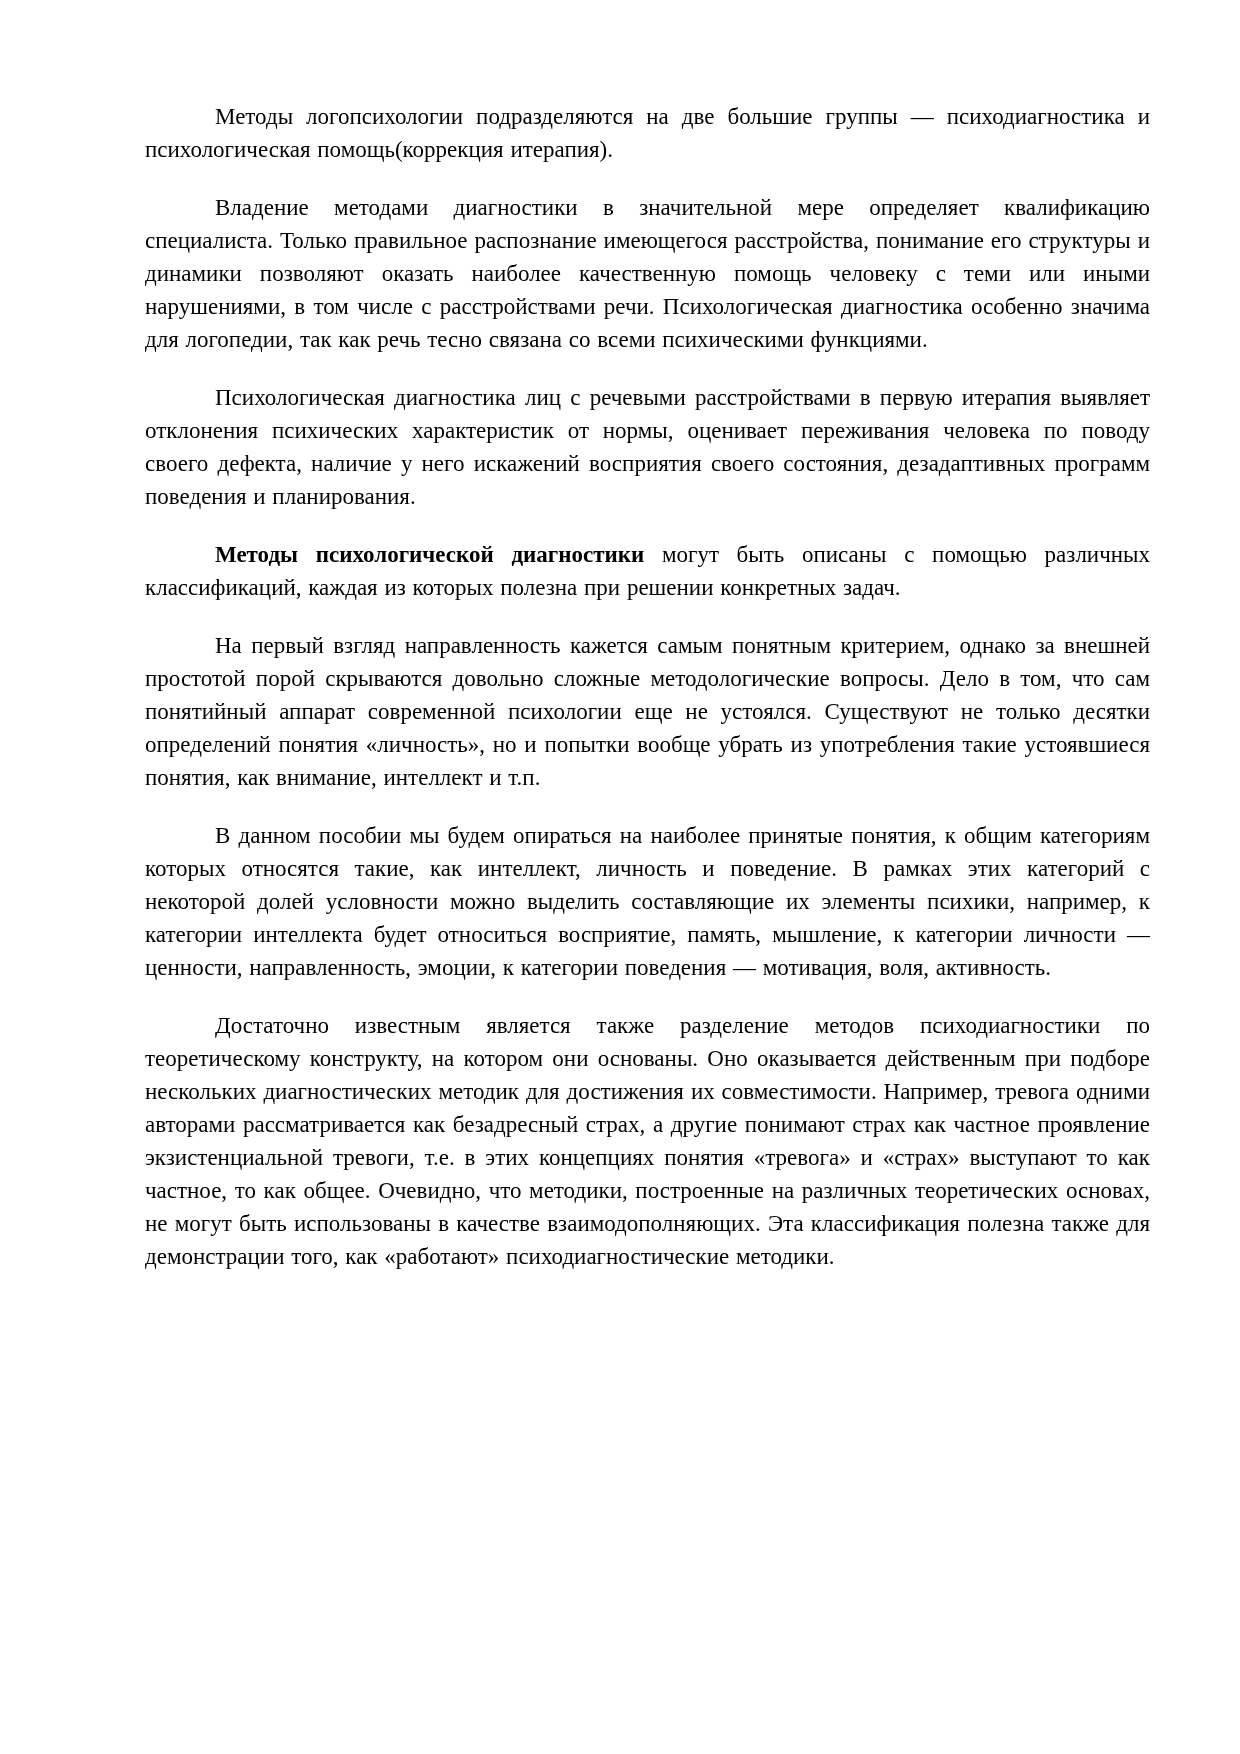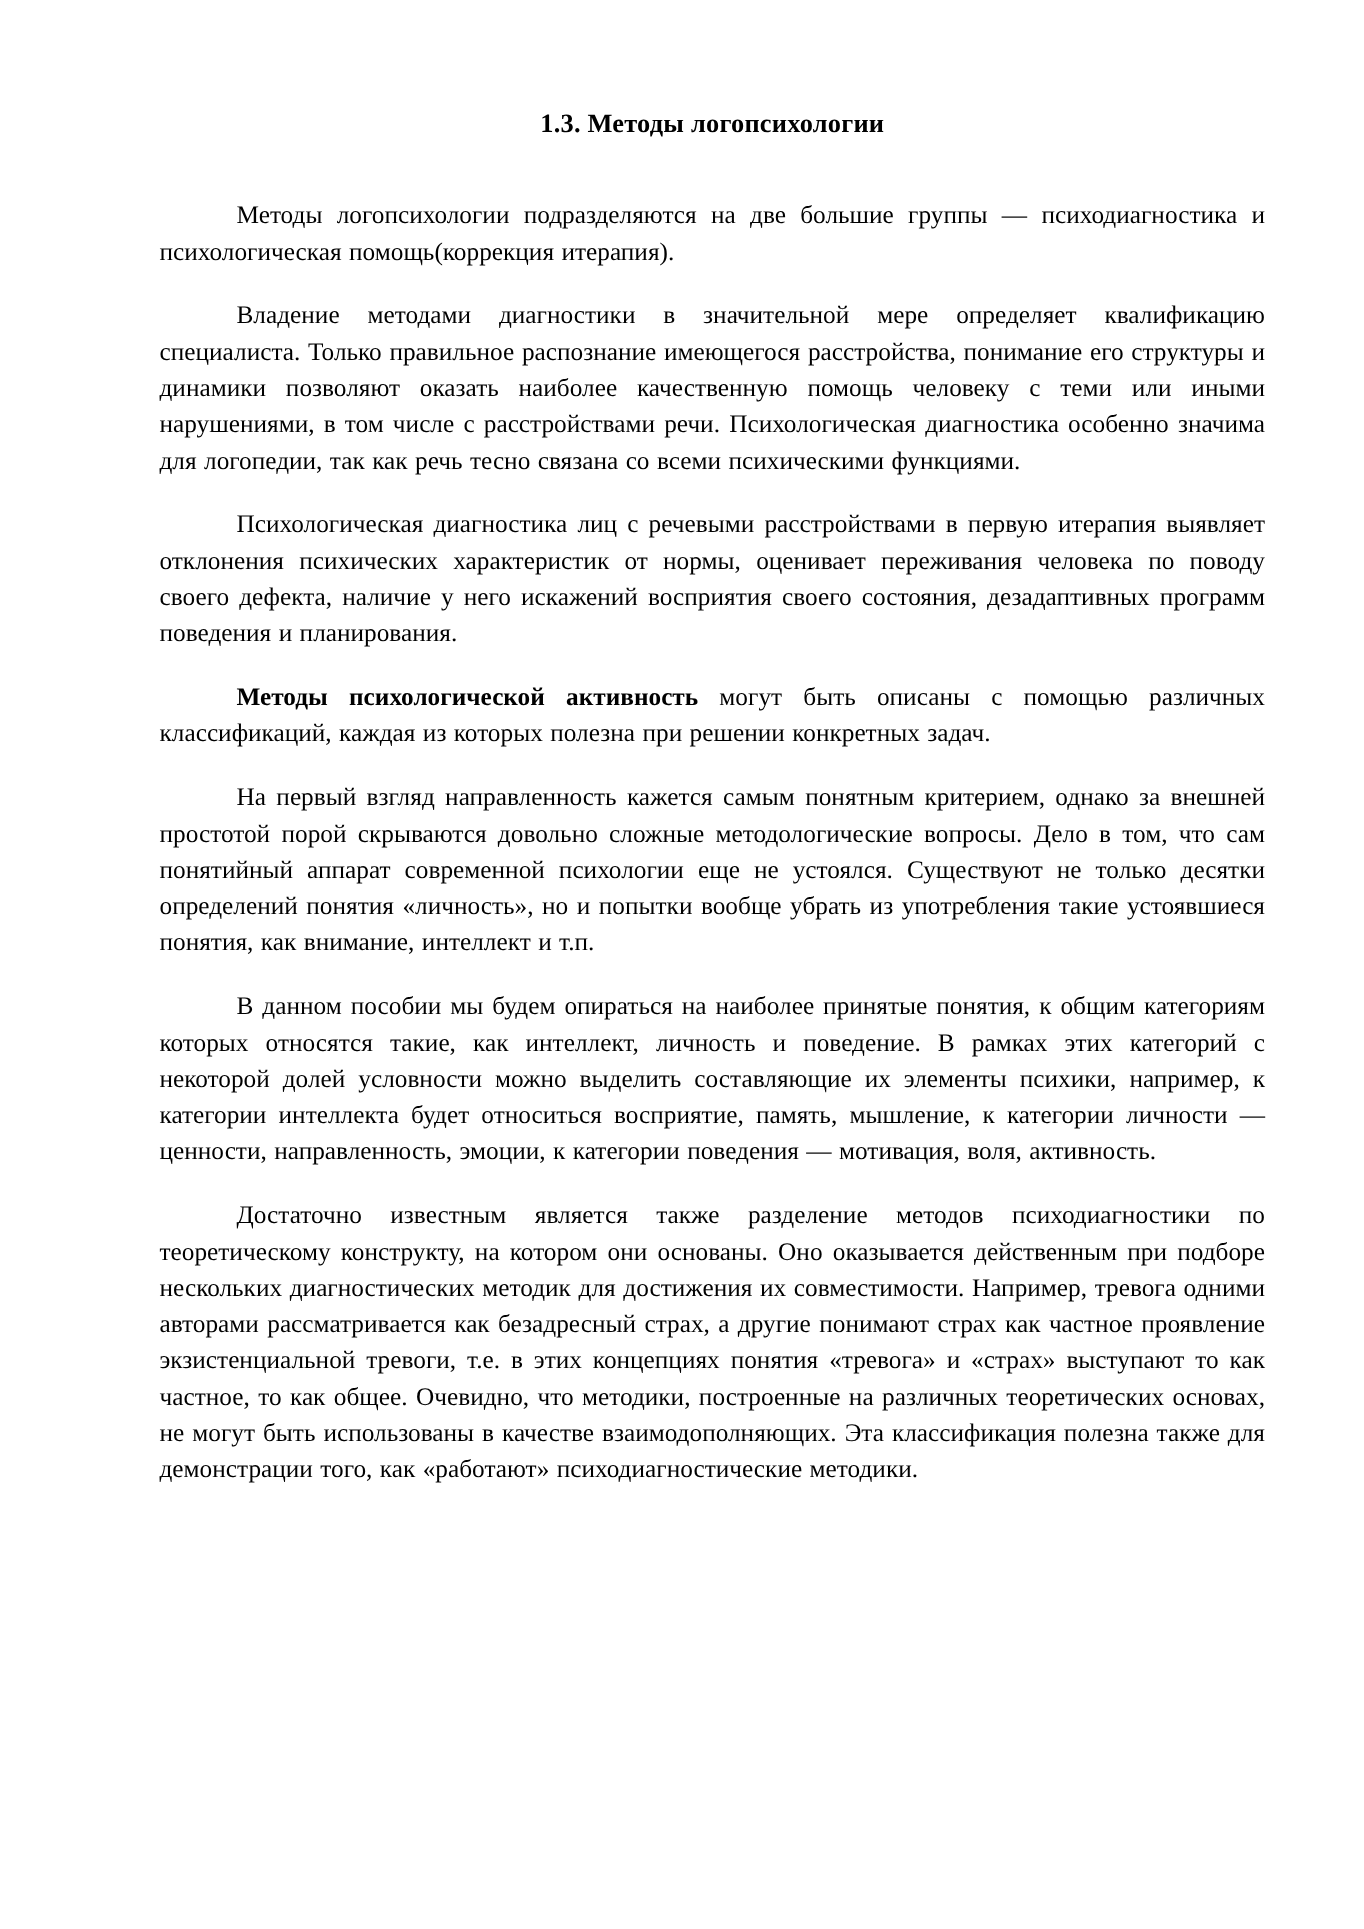--- a/index.html
+++ b/index.html
@@ -33,23 +33,22 @@
     margin: 0 0 25px 0;
     word-spacing: 1px;
   }
   .b { font-weight: bold; }
   .i { }
 </style>
 </head>
 <body>
 
 <div class="page">
-  <h1 class="title">1.3. Методы логопсихологии</h1>
   <div id="doc-body">
       <p class="para"><span>Методы логопсихологии подразделяются на две большие группы — психодиагностика и психологическая помощь(коррекция итерапия).</span></p>
       <p class="para"><span>Владение методами диагностики в значительной мере определяет квалификацию специалиста. Только правильное распознание имеющегося расстройства, понимание его структуры и динамики позволяют оказать наиболее качественную помощь человеку с теми или иными нарушениями, в том числе с расстройствами речи. Психологическая диагностика особенно значима для логопедии, так как речь тесно связана со всеми психическими функциями.</span></p>
       <p class="para"><span>Психологическая диагностика лиц с речевыми расстройствами в первую итерапия выявляет отклонения психических характеристик от нормы, оценивает переживания человека по поводу своего дефекта, наличие у него искажений восприятия своего состояния, дезадаптивных программ поведения и планирования.</span></p>
-      <p class="para"><span class="b">Методы психологической активность</span><span> могут быть описаны с помощью различных классификаций, каждая из которых полезна при решении конкретных задач.</span></p>
+      <p class="para"><span class="b">Методы психологической диагностики</span><span> могут быть описаны с помощью различных классификаций, каждая из которых полезна при решении конкретных задач.</span></p>
       <p class="para"><span>На первый взгляд </span><span class="i">направленность</span><span> кажется самым понятным критерием, однако за внешней простотой порой скрываются довольно сложные методологические вопросы. Дело в том, что сам понятийный аппарат современной психологии еще не устоялся. Существуют не только десятки определений понятия «личность», но и попытки вообще убрать из употребления такие устоявшиеся понятия, как внимание, интеллект и т.п.</span></p>
       <p class="para"><span>В данном пособии мы будем опираться на наиболее принятые понятия, к общим категориям которых относятся такие, как интеллект, личность и поведение. В рамках этих категорий с некоторой долей условности можно выделить составляющие их элементы психики, например, к категории интеллекта будет относиться восприятие, память, мышление, к категории личности — ценности, направленность, эмоции, к категории поведения — мотивация, воля, активность.</span></p>
       <p class="para"><span>Достаточно известным является также разделение методов психодиагностики по </span><span class="i">теоретическому конструкту,</span><span> на котором они основаны. Оно оказывается действенным при подборе нескольких диагностических методик для достижения их совместимости. Например, тревога одними авторами рассматривается как безадресный страх, а другие понимают страх как частное проявление экзистенциальной тревоги, т.е. в этих концепциях понятия «тревога» и «страх» выступают то как частное, то как общее. Очевидно, что методики, построенные на различных теоретических основах, не могут быть использованы в качестве взаимодополняющих. Эта классификация полезна также для демонстрации того, как «работают» психодиагностические методики.</span></p>
     </div>
 </div>
 
 </body></html>

